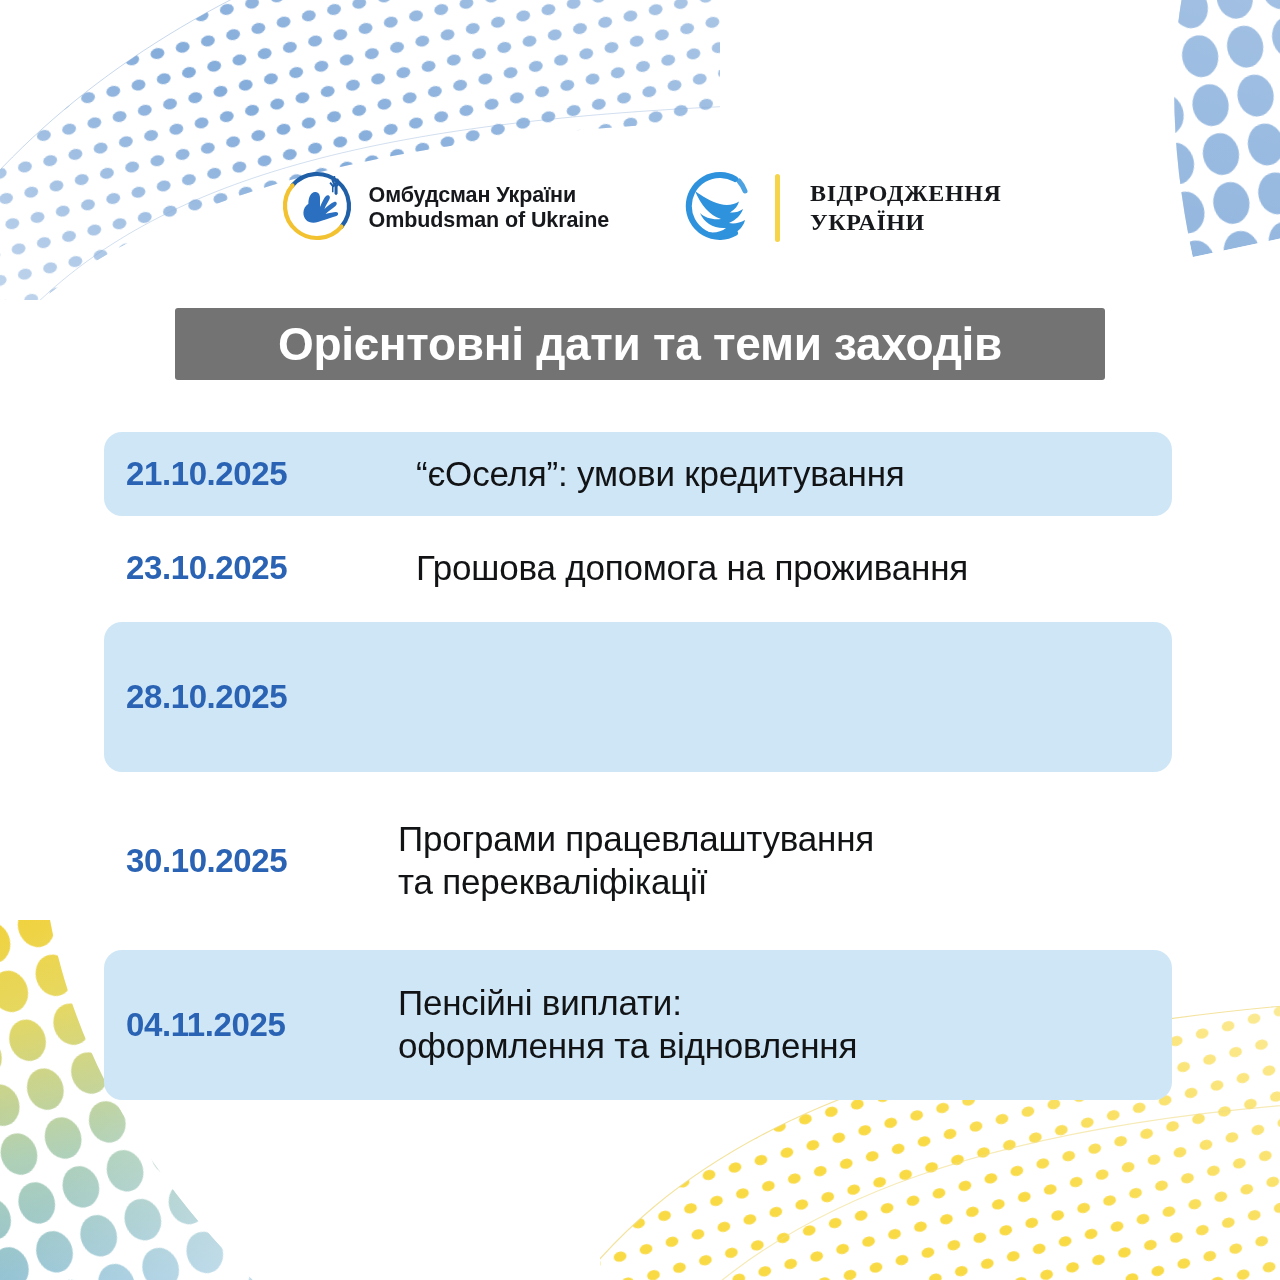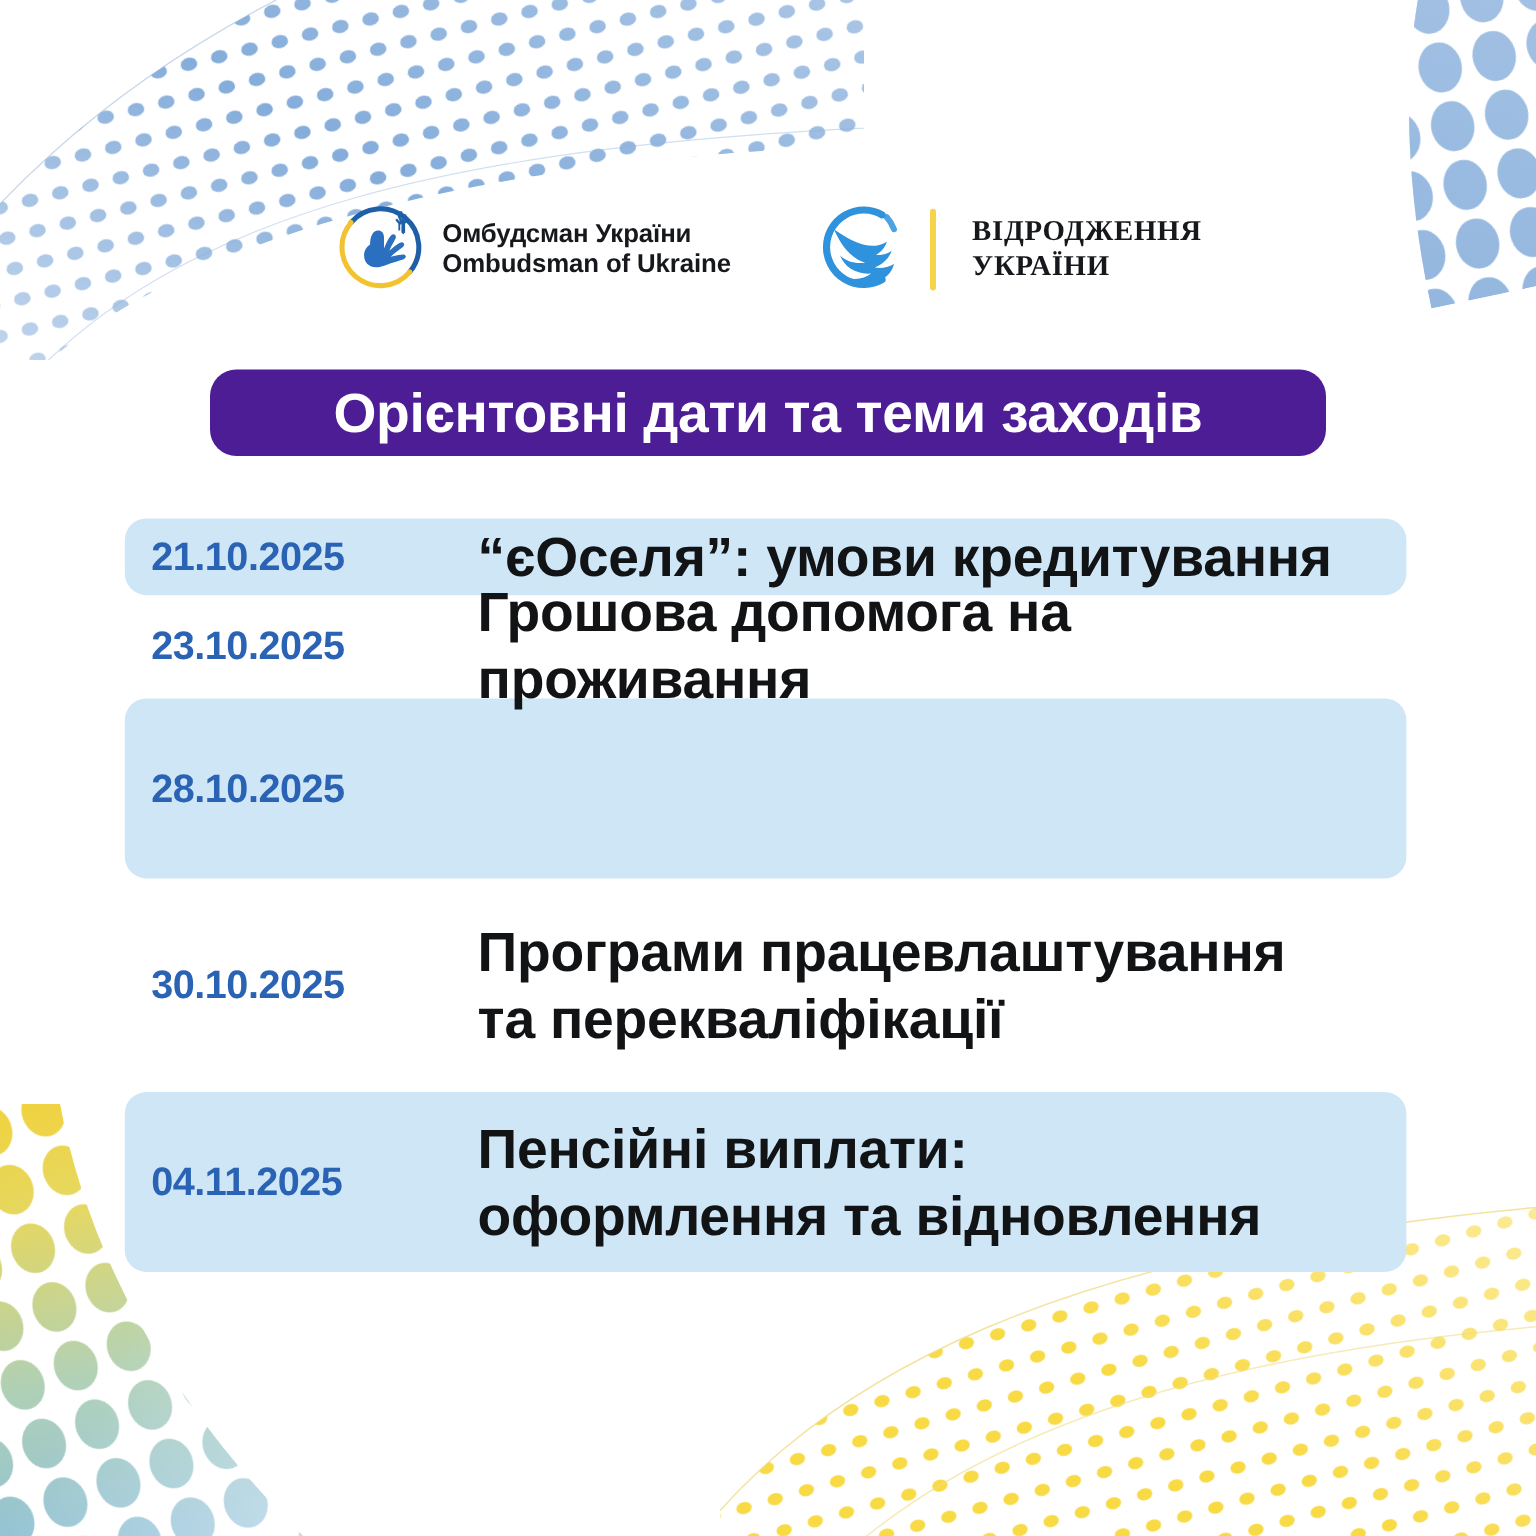--- a/index.html
+++ b/index.html
@@ -80,22 +80,22 @@
   }
 
   
   #title-banner {
     position: absolute;
     left: 50%;
     transform: translateX(-50%);
     top: 308px;
     width: 930px;
     height: 72px;
-    background: #4c1d95;
-    border-radius: 22px;
+    background: #737373;
+    border-radius: 3px;
     display: flex;
     align-items: center;
     justify-content: center;
   }
   #title-banner .title-text {
     color: #ffffff;
     font-size: 46px;
     font-weight: 800;
     letter-spacing: -0.3px;
     white-space: nowrap;
@@ -112,37 +112,37 @@
   .sched-row {
     display: flex;
     align-items: center;
     border-radius: 18px;
     box-sizing: border-box;
     padding: 0 0 0 22px;
   }
   .sched-row.shaded { background: #cfe6f7; }
   .sched-row.plain  { background: transparent; }
 
-  .sched-row.h1 { height: 64px; }
+  .sched-row.h1 { height: 84px; gap: 18px; }
   .sched-row.h2 { height: 150px; }
 
   .sched-date {
     flex: 0 0 auto;
     width: 272px;
     color: #2a63b4;
     font-size: 33px;
     font-weight: 700;
     letter-spacing: -0.4px;
     white-space: nowrap;
   }
   .sched-theme {
     flex: 1 1 auto;
     color: #111315;
-    font-size: 46px;
-    font-weight: 700;
+    font-size: 35px;
+    font-weight: 400;
     line-height: 1.22;
     letter-spacing: -0.2px;
     white-space: pre-line;
   }
 </style>
 </head>
 <body>
 
 <div id="page">
 

